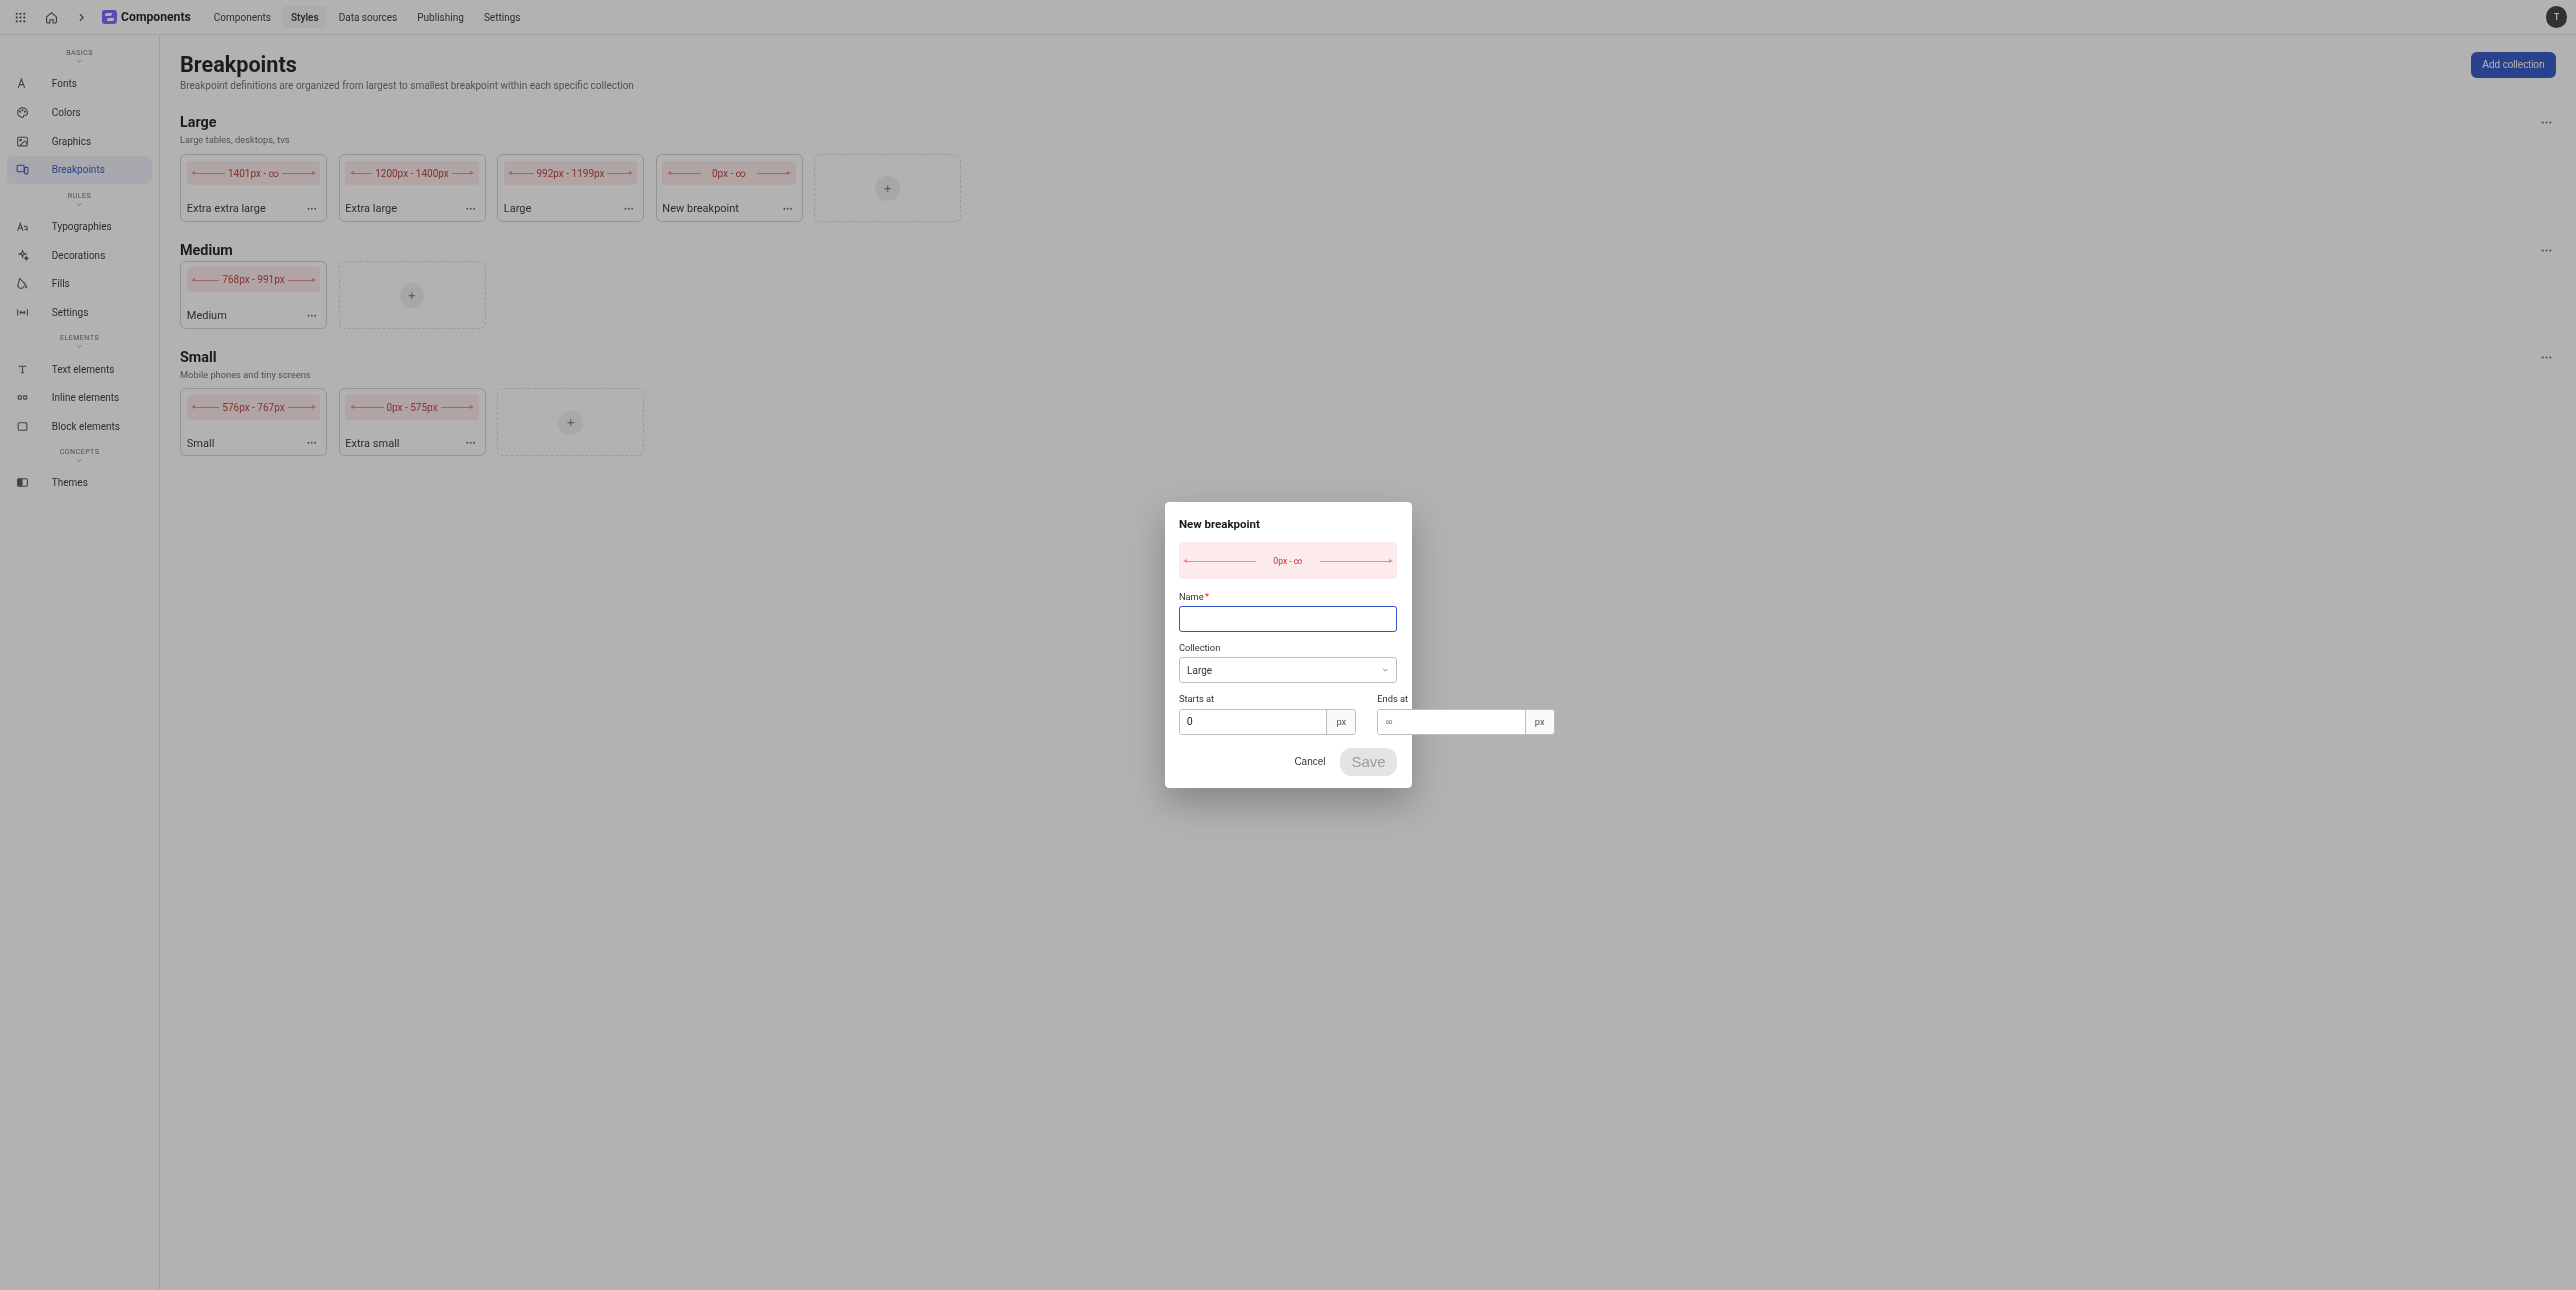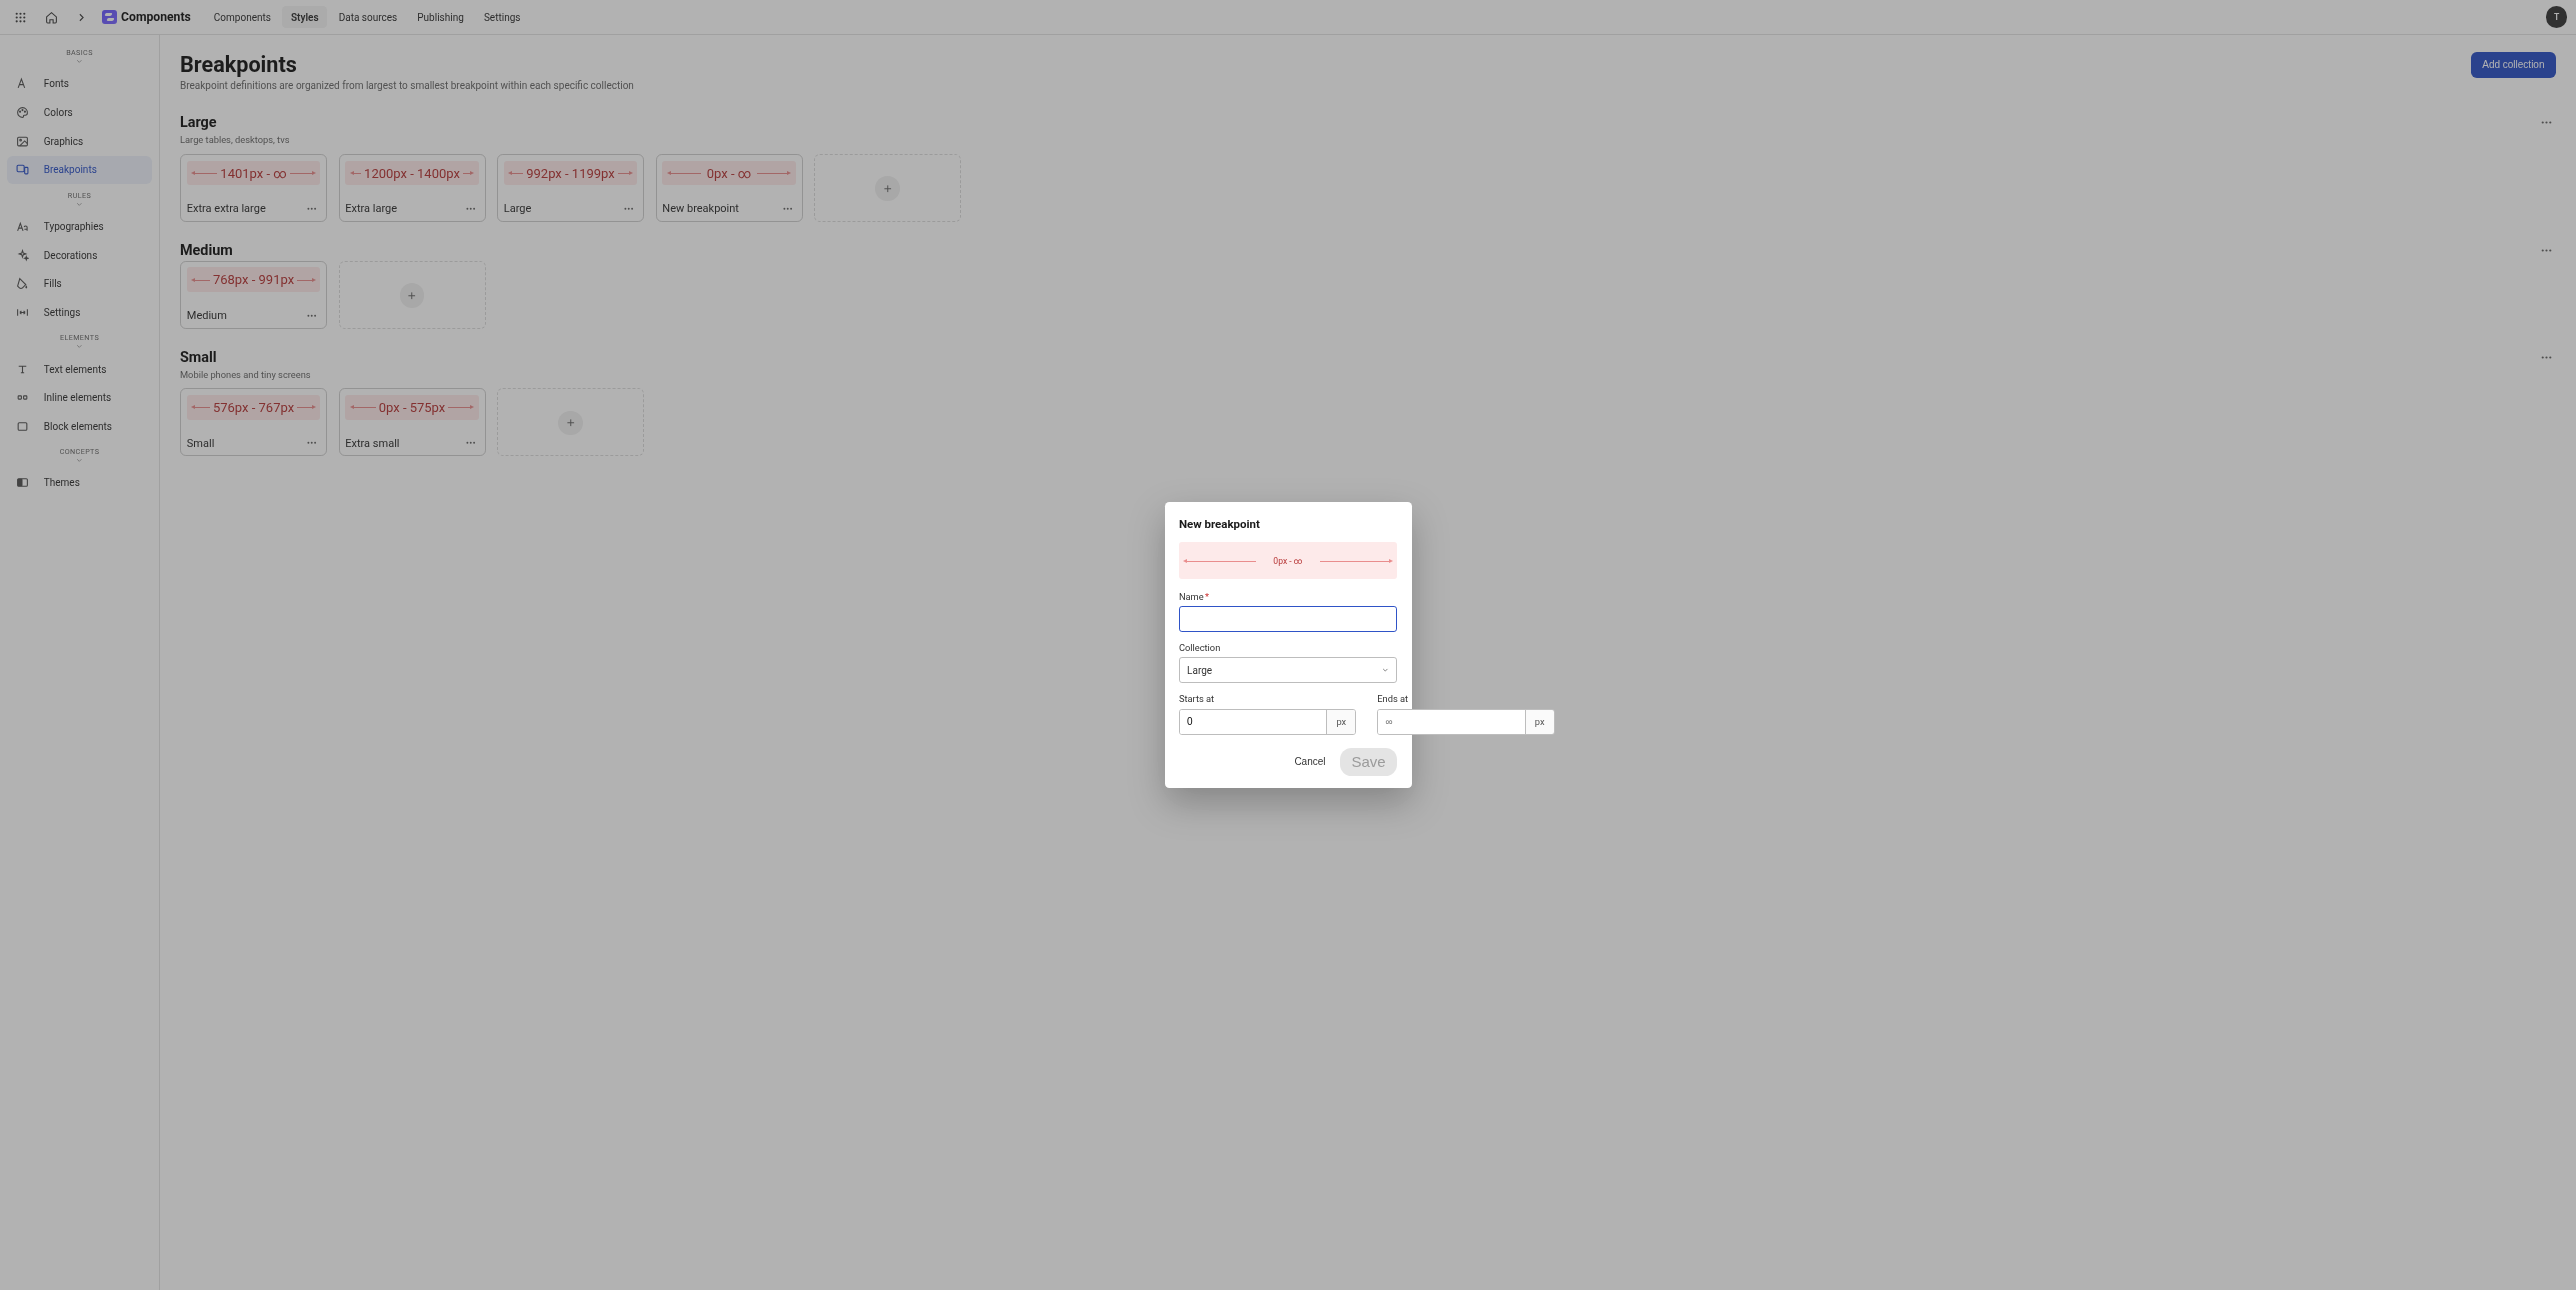--- a/index.html
+++ b/index.html
@@ -103,21 +103,21 @@
   .side-section-header {
     display: flex; align-items: center; justify-content: space-between;
     padding: 5.8px 7.2px 2.9px 7.2px;
     text-transform: uppercase;
     font-size: 7.2px; letter-spacing: 0.4px;
     color: var(--text-muted);
     flex-direction: column;
   }
   .side-section-header .chev { width: 8.6px; height: 8.6px; color: #888; }
   .side-item {
-    display: flex; align-items: center; gap: 15px;
+    display: flex; align-items: center; gap: 23px;
     padding: 7.2px 8.6px;
     border-radius: 5.8px;
     color: #333;
     margin: 1.4px 2.9px;
   }
   .side-item .ico { width: 13px; height: 13px; color: #555; flex: 0 0 auto; }
   .side-item.active { background: var(--active-bg); color: var(--active-text); }
   .side-item.active .ico { color: var(--active-text); }
   .side-item .lbl { font-size: 10px; }
 
@@ -171,21 +171,21 @@
   .range .arrow-l, .range .arrow-r {
     position: absolute; top: 50%; width: 0; height: 0; transform: translateY(-50%);
     border-top: 2.9px solid transparent; border-bottom: 2.9px solid transparent;
   }
   .range .arrow-l { left: 4.3px; border-right: 4.3px solid var(--range-border); }
   .range .arrow-r { right: 4.3px; border-left: 4.3px solid var(--range-border); }
   .range .range-text {
     background: var(--range-bg);
     padding: 0 2.9px;
     color: var(--range-text);
-    font-size: 13px;
+    font-size: 10px;
     position: relative; z-index: 1;
     display: flex; align-items: baseline; gap: 2.9px;
   }
   .card-footer { margin-top: auto; display: flex; align-items: center; }
   .card-name { font-size: 11px; color: #333; }
   .card-footer .spacer { flex: 1; }
   .card-footer .menu-btn { width: 16px; height: 16px; display: flex; align-items: center; justify-content: center; color: #666; }
 
   .add-tile {
     border-style: dashed;

